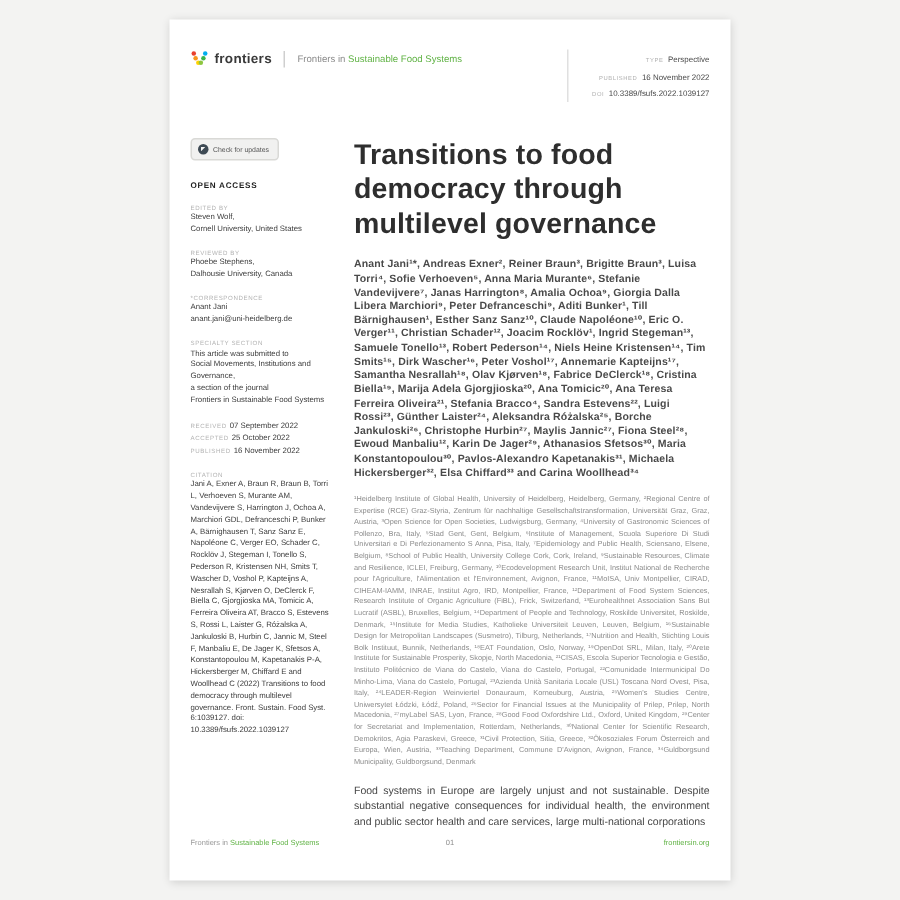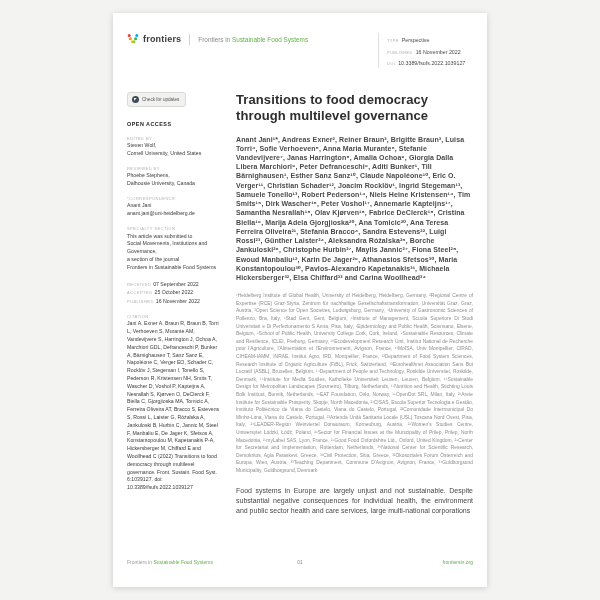--- a/index.html
+++ b/index.html
@@ -1,21 +1,21 @@
 <!DOCTYPE html>
 <html><head>
 <meta charset="utf-8">
 <style>
   html,body{margin:0;padding:0;}
   body{width:600px;height:600px;background:#f3f3f2;font-family:"Liberation Sans","DejaVu Sans",sans-serif;overflow:hidden;}
   .stage{position:relative;width:600px;height:600px;}
   .page{position:absolute;left:113px;top:13px;width:374px;height:574px;background:#ffffff;
         box-shadow:0 1px 6px rgba(0,0,0,.16);box-sizing:border-box;padding:20px 14px 10px 14px;}
   
-  .hdr{display:flex;justify-content:space-between;align-items:flex-start;}
+  .hdr{display:flex;justify-content:space-between;align-items:flex-start;text-align:right;}
   .logo{display:flex;align-items:center;gap:4px;}
   .logo svg{display:block;}
   .wordmark{font-size:9px;font-weight:700;color:#3a3a3a;letter-spacing:.2px;}
   .logo-divider{width:1px;height:11px;background:#cfcfcf;margin:0 4px;}
   .journal{font-size:6.4px;color:#8b8b8b;}
   .green{color:#61b346;}
   .header-meta{border-left:1px solid #e0e0e0;padding-left:8px;min-width:86px;}
   .meta-row{line-height:7.6px;white-space:nowrap;}
   .meta-label{font-size:3.9px;color:#b0b0b0;letter-spacing:.4px;margin-right:3px;text-transform:uppercase;}
   .meta-value{font-size:5.3px;color:#4a4a4a;}
@@ -32,21 +32,21 @@
   .sb-block{margin-bottom:8px;}
   .sb-label{font-size:4.1px;color:#b3b3b3;letter-spacing:.4px;margin-bottom:1.5px;text-transform:uppercase;}
   .sb-value{font-size:5.2px;color:#3c3c3c;line-height:1.5;white-space:pre-line;}
   .sb-date{line-height:1.6;white-space:nowrap;}
   .sb-date .sb-label{display:inline;margin-right:2px;}
   .sb-date .sb-value{display:inline;white-space:normal;}
   .sb-dates{margin-bottom:8px;}
   .sb-citation p{margin:0;font-size:5.2px;color:#3c3c3c;line-height:1.5;}
   
   .main{min-width:0;}
-  h1{margin:0 0 11px 0;font-size:13px;line-height:1.22;font-weight:600;color:#2e2e2e;letter-spacing:.1px;}
+  h1{margin:0 0 11px 0;font-size:19px;line-height:1.22;font-weight:600;color:#2e2e2e;letter-spacing:.1px;}
   .authors{margin:0 0 10px 0;font-size:7px;font-weight:600;color:#4a4a4a;line-height:1.32;letter-spacing:.1px;}
   .affiliations{margin:0 0 11px 0;font-size:4.9px;color:#8c8c8c;line-height:1.55;text-align:justify;}
   .body-text{margin:4px 0 0 0;font-size:7px;color:#474747;line-height:1.45;text-align:justify;}
   
   .ftr{position:absolute;left:14px;right:14px;bottom:22px;display:grid;grid-template-columns:1fr auto 1fr;
        align-items:center;font-size:5px;}
   .ftr-left{color:#9a9a9a;text-align:left;}
   .ftr-page{color:#8a8a8a;text-align:center;}
   .ftr-right{text-align:right;}
 </style>

